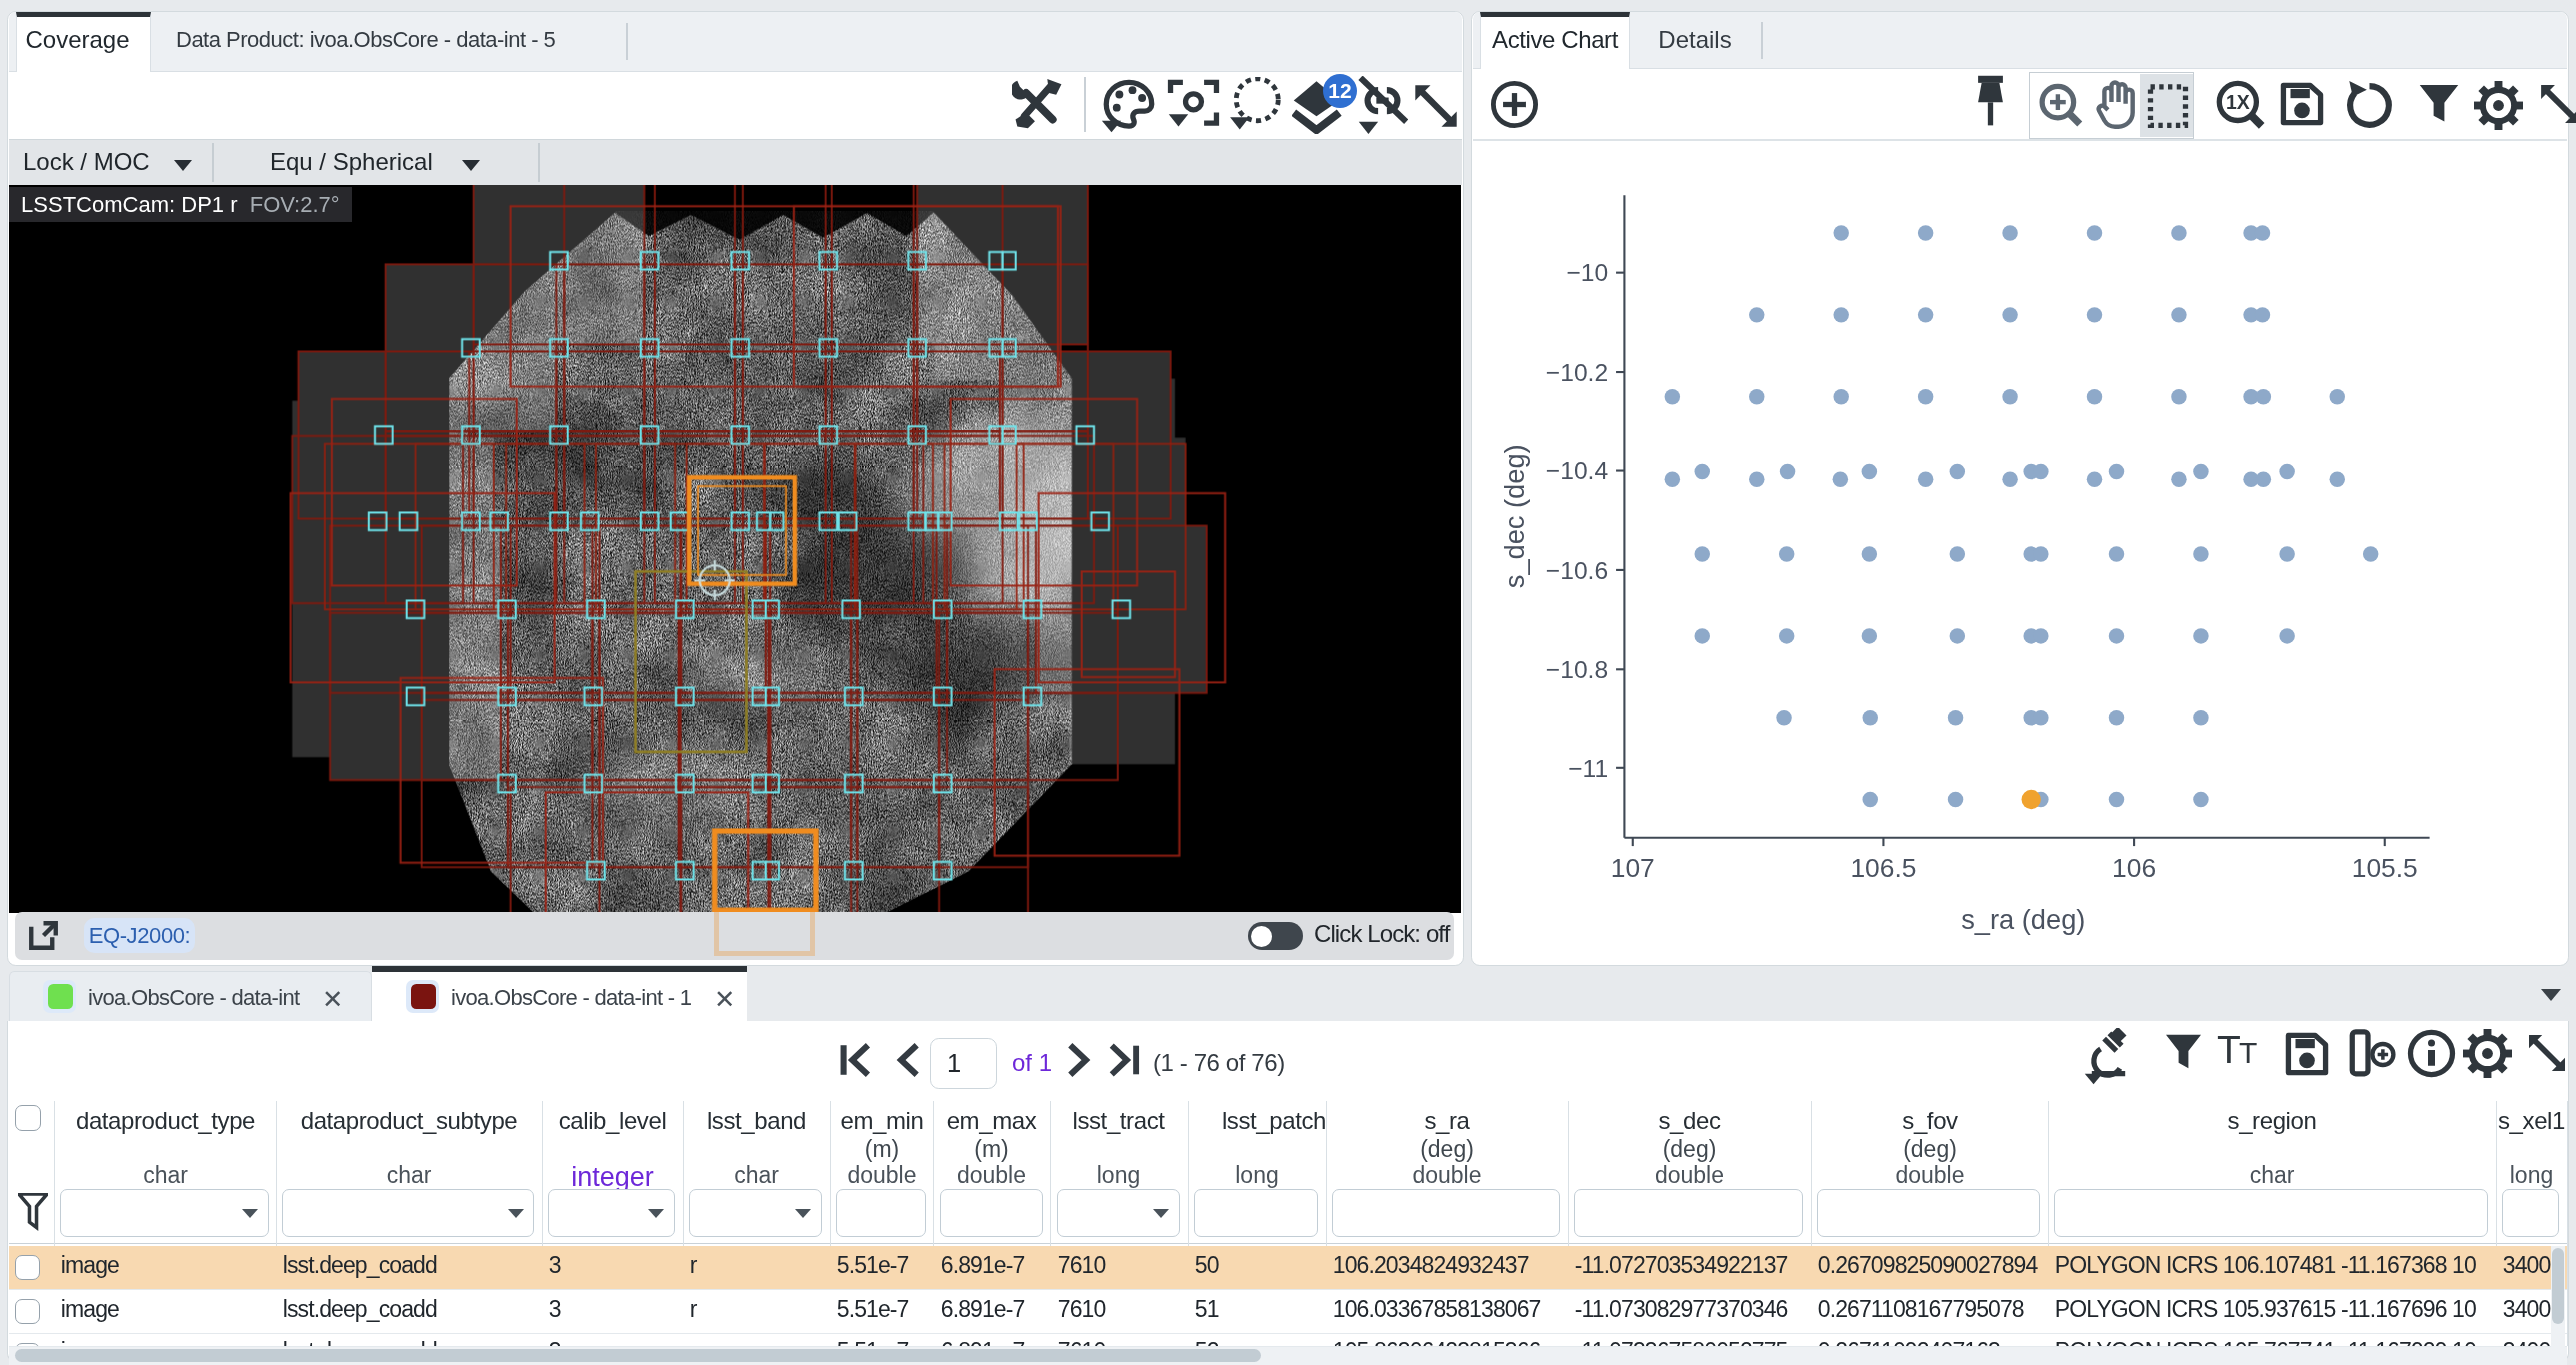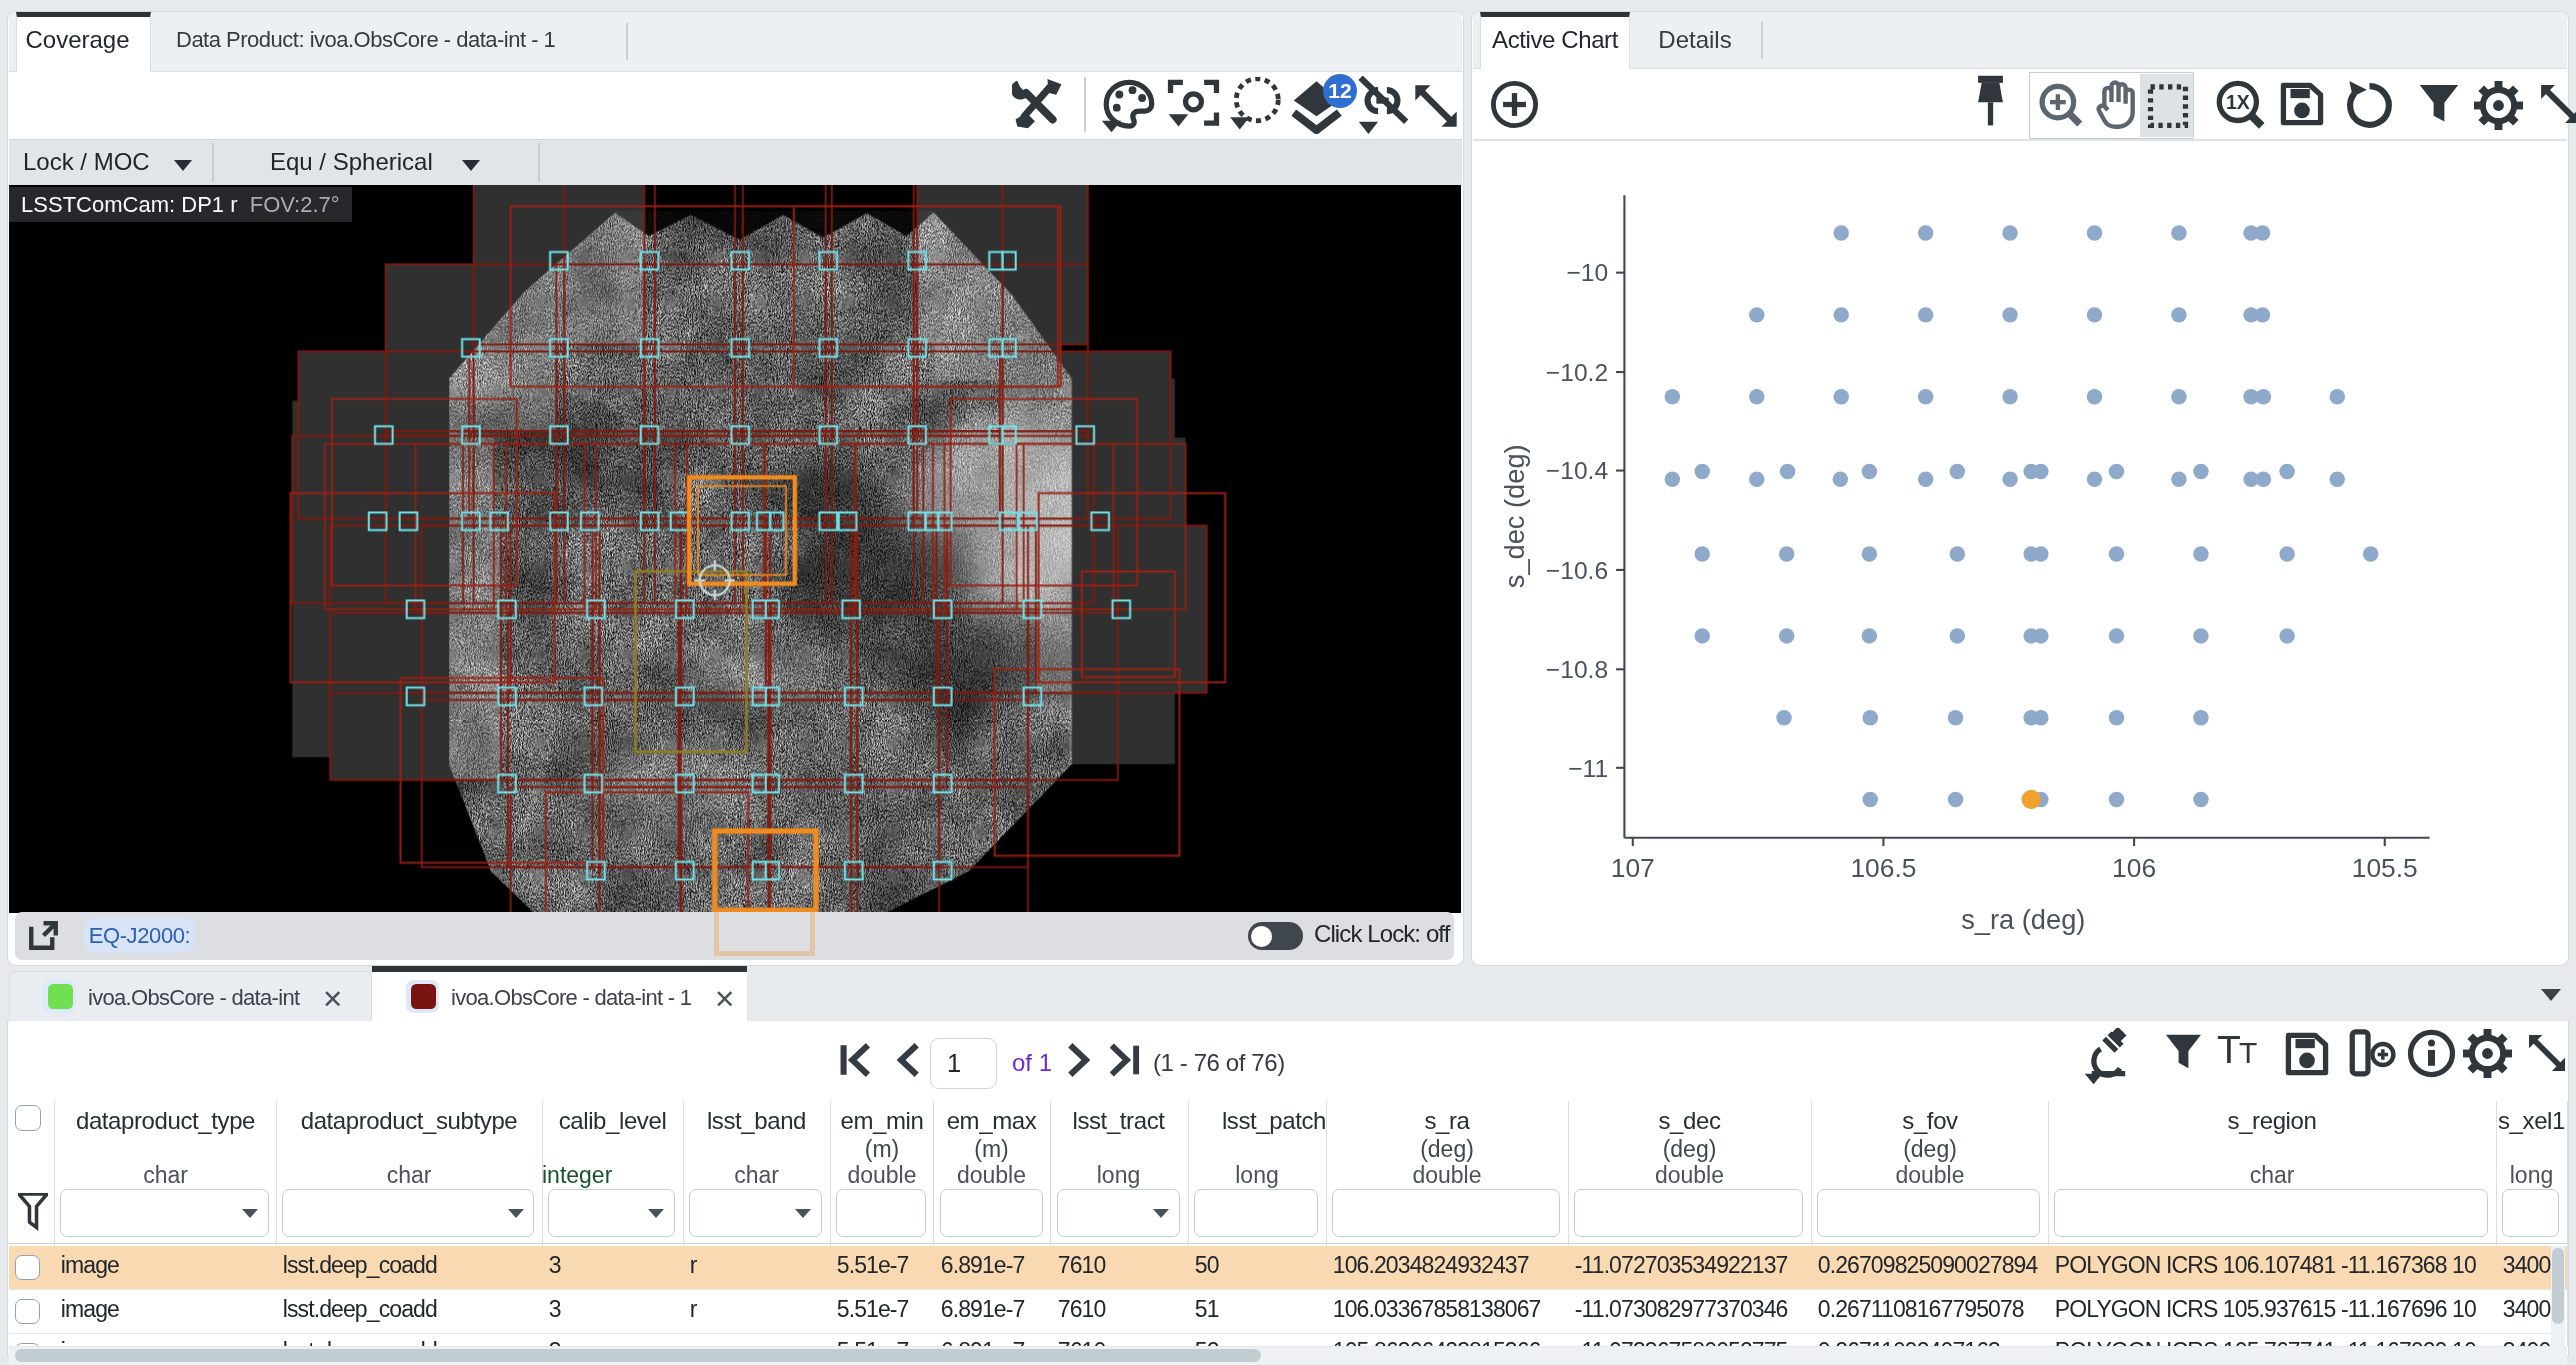--- a/index.html
+++ b/index.html
@@ -3,21 +3,21 @@
 html,body{margin:0;padding:0;width:2576px;height:1365px;background:#e7eaed;
 font-family:"Liberation Sans",sans-serif;overflow:hidden;position:relative}
 *{box-sizing:border-box}
 .abs{position:absolute}
 
 </style></head><body>
 <div class="abs" style="left:7px;top:10.6px;width:1457px;height:955px;background:#fff;border:1.8px solid #d3dade;border-radius:8.8px"></div>
 <div class="abs" style="left:8.8px;top:12.3px;width:1453px;height:60px;background:#edf0f3;border-bottom:1.8px solid #d9dfe4;border-radius:7px 7px 0 0"></div>
 <div class="abs" style="left:16px;top:12.3px;width:135px;height:60px;background:#fff;border-top:5.3px solid #2d3338;border-right:1.8px solid #d9dfe4;border-left:1.8px solid #d9dfe4"></div>
 <div class="abs" style="left:16px;top:26px;width:123px;text-align:center;font-size:24px;color:#21282e">Coverage</div>
-<div class="abs" style="left:176px;top:27px;font-size:22px;letter-spacing:-0.5px;color:#343b42">Data Product: ivoa.ObsCore - data-int - 1</div>
+<div class="abs" style="left:176px;top:27px;font-size:22px;letter-spacing:-0.5px;color:#343b42">Data Product: ivoa.ObsCore - data-int - 5</div>
 <div class="abs" style="left:626px;top:23px;width:1.8px;height:37px;background:#c9d0d6"></div>
 <div class="abs" style="left:8.8px;top:139px;width:1453px;height:46px;background:#e2e5e8;border-top:0.9px solid #d0d7db"></div>
 <div class="abs" style="left:23px;top:148px;font-size:24px;color:#20262b">Lock / MOC</div>
 <div class="abs" style="left:174px;top:160px;width:0;height:0;border-left:9.7px solid transparent;border-right:9.7px solid transparent;border-top:11.4px solid #272d33"></div>
 <div class="abs" style="left:212px;top:143px;width:1.8px;height:39px;background:#c6cdd2"></div>
 <div class="abs" style="left:270px;top:148px;font-size:24px;color:#20262b">Equ / Spherical</div>
 <div class="abs" style="left:462px;top:160px;width:0;height:0;border-left:9.7px solid transparent;border-right:9.7px solid transparent;border-top:11.4px solid #272d33"></div>
 <div class="abs" style="left:538px;top:143px;width:1.8px;height:39px;background:#c6cdd2"></div>
 <div class="abs" style="left:8.8px;top:185px;width:1452px;height:728px;background:#000;overflow:hidden"></div>
 <svg style="position:absolute;left:8px;top:185px" width="1453" height="728" viewBox="9 210 1651 827">
@@ -592,21 +592,21 @@
   </svg>
 <div style="position:absolute;left:54px;top:1107px;width:223px;text-align:center;font-size:24px;letter-spacing:-0.4px;color:#272e34;white-space:nowrap;overflow:hidden">dataproduct_type</div>
 <div style="position:absolute;left:54px;top:1162px;width:223px;text-align:center;font-size:23px;color:#4a525a">char</div>
 <div style="position:absolute;left:60px;top:1189px;width:209px;height:48px;border:1.8px solid #c2cdd5;border-radius:7px;background:#fff"></div>
 <div style="position:absolute;left:242px;top:1209px;width:0;height:0;border-left:8px solid transparent;border-right:8px solid transparent;border-top:9.7px solid #49525a"></div>
 <div style="position:absolute;left:276px;top:1107px;width:266px;text-align:center;font-size:24px;letter-spacing:-0.4px;color:#272e34;white-space:nowrap;overflow:hidden">dataproduct_subtype</div>
 <div style="position:absolute;left:276px;top:1162px;width:266px;text-align:center;font-size:23px;color:#4a525a">char</div>
 <div style="position:absolute;left:282px;top:1189px;width:252px;height:48px;border:1.8px solid #c2cdd5;border-radius:7px;background:#fff"></div>
 <div style="position:absolute;left:508px;top:1209px;width:0;height:0;border-left:8px solid transparent;border-right:8px solid transparent;border-top:9.7px solid #49525a"></div>
 <div style="position:absolute;left:542px;top:1107px;width:141px;text-align:center;font-size:24px;letter-spacing:-0.4px;color:#272e34;white-space:nowrap;overflow:hidden">calib_level</div>
-<div style="position:absolute;left:542px;top:1162px;width:141px;text-align:left;font-size:23px;color:#14532d">integer</div>
+<div style="position:absolute;left:542px;top:1162px;width:141px;text-align:center;font-size:27px;color:#6d28d9">integer</div>
 <div style="position:absolute;left:548px;top:1189px;width:127px;height:48px;border:1.8px solid #c2cdd5;border-radius:7px;background:#fff"></div>
 <div style="position:absolute;left:648px;top:1209px;width:0;height:0;border-left:8px solid transparent;border-right:8px solid transparent;border-top:9.7px solid #49525a"></div>
 <div style="position:absolute;left:683px;top:1107px;width:147px;text-align:center;font-size:24px;letter-spacing:-0.4px;color:#272e34;white-space:nowrap;overflow:hidden">lsst_band</div>
 <div style="position:absolute;left:683px;top:1162px;width:147px;text-align:center;font-size:23px;color:#4a525a">char</div>
 <div style="position:absolute;left:689px;top:1189px;width:133px;height:48px;border:1.8px solid #c2cdd5;border-radius:7px;background:#fff"></div>
 <div style="position:absolute;left:795px;top:1209px;width:0;height:0;border-left:8px solid transparent;border-right:8px solid transparent;border-top:9.7px solid #49525a"></div>
 <div style="position:absolute;left:830px;top:1107px;width:104px;text-align:center;font-size:24px;letter-spacing:-0.4px;color:#272e34;white-space:nowrap;overflow:hidden">em_min</div>
 <div style="position:absolute;left:830px;top:1136px;width:104px;text-align:center;font-size:23px;color:#3f474e">(m)</div>
 <div style="position:absolute;left:830px;top:1162px;width:104px;text-align:center;font-size:23px;color:#4a525a">double</div>
 <div style="position:absolute;left:836px;top:1189px;width:90px;height:48px;border:1.8px solid #c2cdd5;border-radius:7px;background:#fff"></div>

